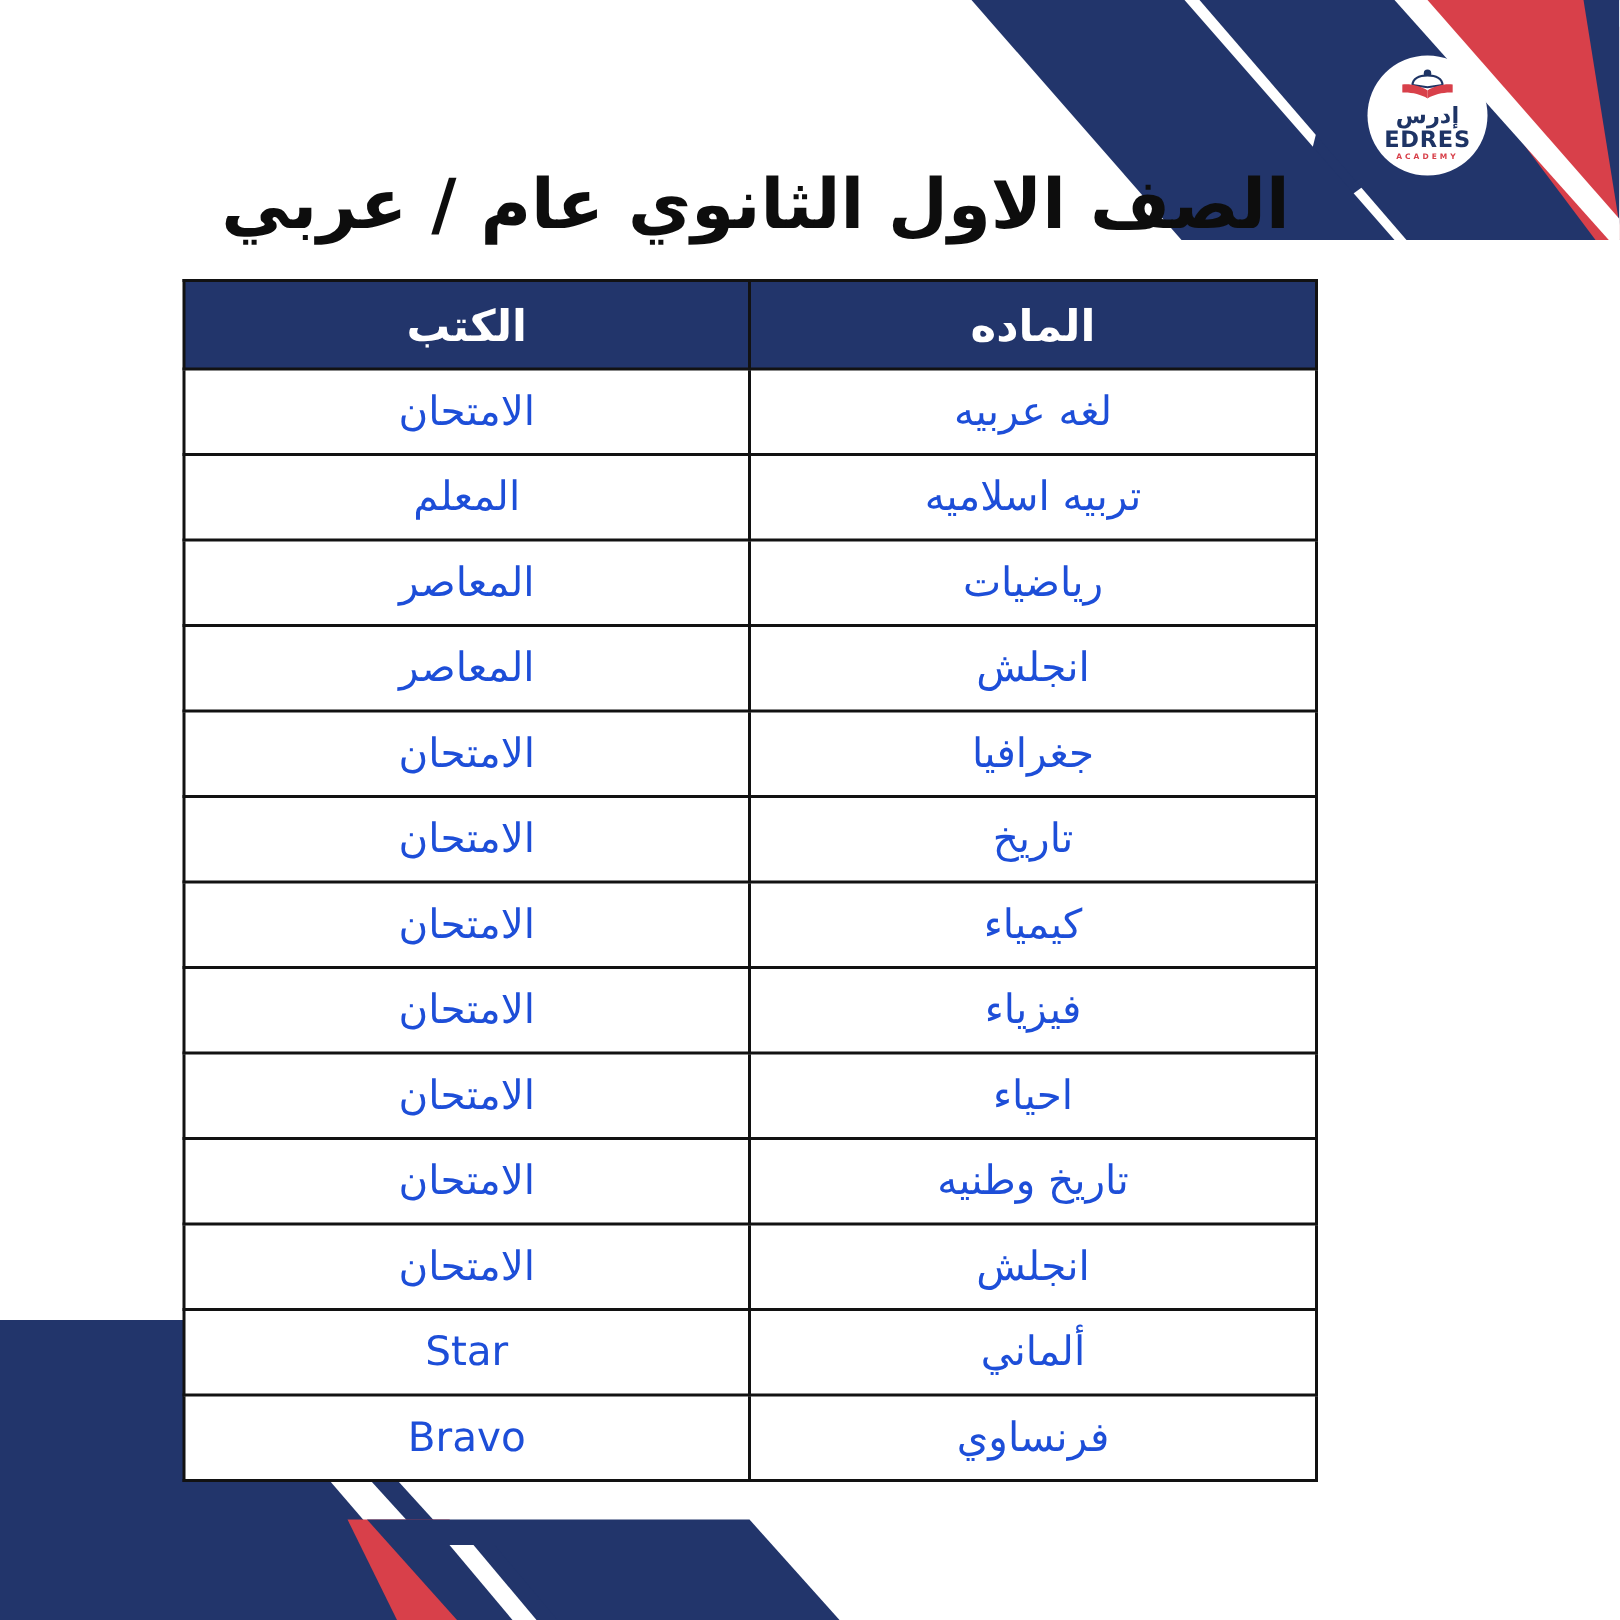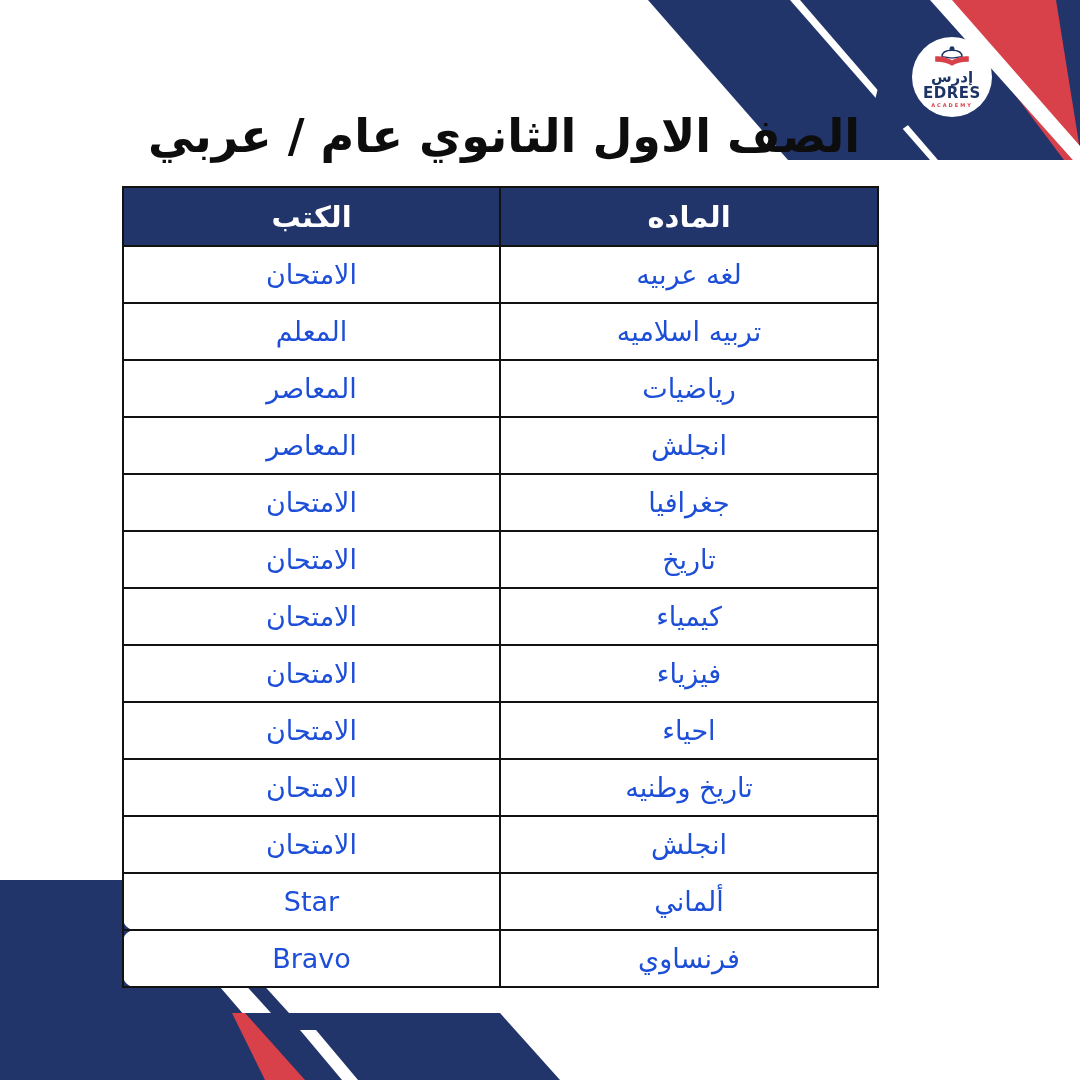--- a/index.html
+++ b/index.html
@@ -148,21 +148,21 @@
   table.subjects thead th {
     background: #22356b;
     color: #ffffff;
     font-weight: bold;
     font-size: 29px;
     height: 57px;
     border-color: #121212;
   }
   table.subjects col.col-subject { width: 378px; }
   table.subjects col.col-book { width: 377px; }
-  td.latin { direction: ltr; font-size: 28px; border-radius: 12px; }
+  td.latin { direction: ltr; font-size: 28px; }
 </style>
 </head>
 <body>
 
 <div id="page">
 
   <div class="deco-layer">
     <svg class="deco-svg" viewBox="0 0 1080 1080" xmlns="http://www.w3.org/2000/svg">
 
       <g>

